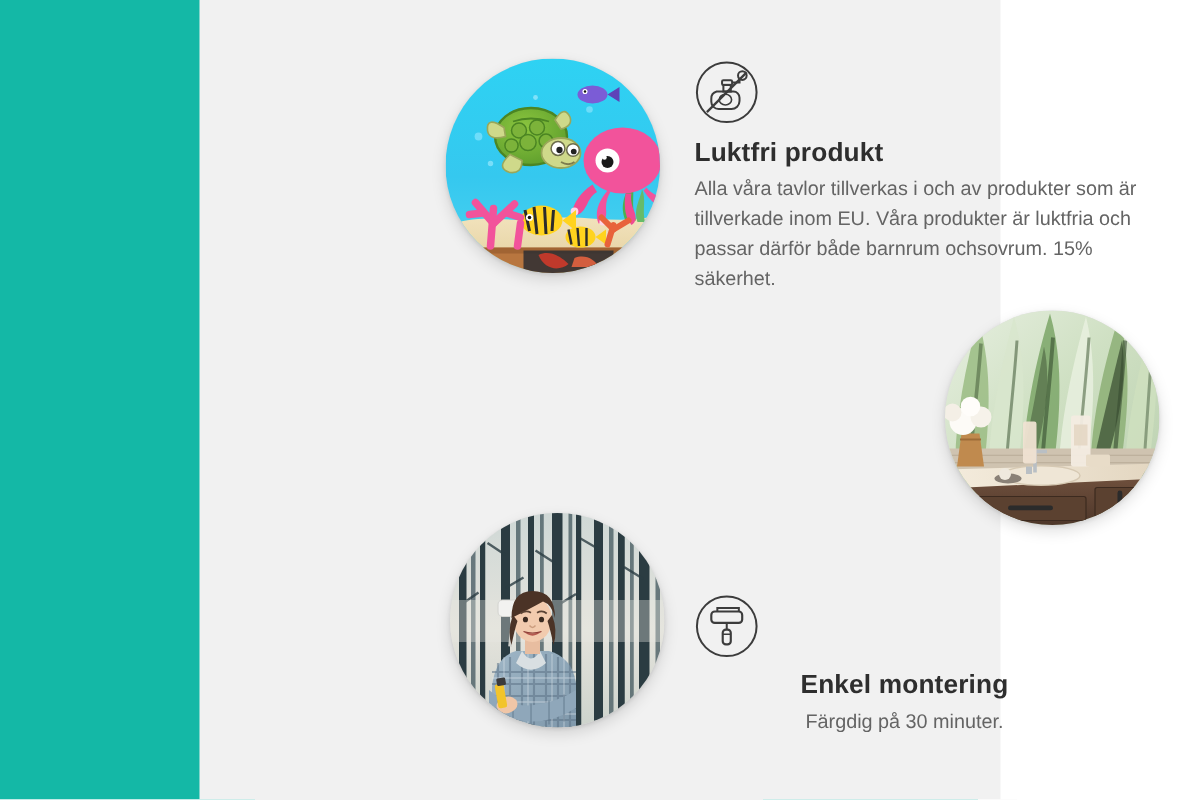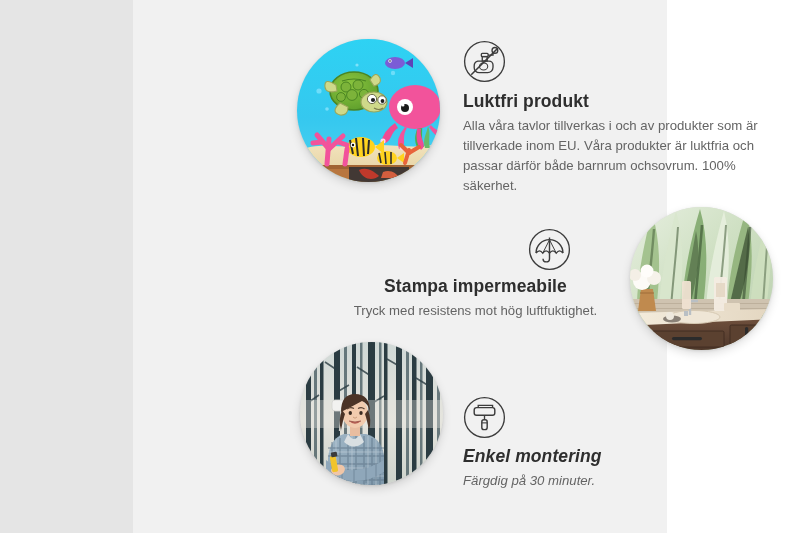--- a/index.html
+++ b/index.html
@@ -6,21 +6,21 @@
   * { margin:0; padding:0; box-sizing:border-box; }
   html,body{
     width:800px; height:533px;
     background:#ffffff;
     font-family:"Liberation Sans", sans-serif;
     overflow:hidden;
   }
   #stage{
     position:relative;
     width:652px; height:533px;
-    background:#e5e5e5;
+    background:#14b8a6;
   }
   
   #panel{
     position:absolute;
     left:133px; top:0;
     width:534px; height:533px;
     background:#f1f1f1;
   }
 
   
@@ -35,21 +35,21 @@
 
   #photo-ocean { left:164px; top:39px;  width:143px; height:143px; }
   #photo-bath  { left:497px; top:207px; width:143px; height:143px; }
   #photo-paint { left:167px; top:342px; width:143px; height:143px; }
 
   
   .feature{ position:absolute; }
 
   #feature-odour{ left:330px; top:40px;  width:300px; text-align:left; }
   #feature-water{ left:205px; top:228px; width:275px; text-align:center; }
-  #feature-mount{ left:330px; top:396px; width:280px; text-align:left;font-style:italic; }
+  #feature-mount{ left:330px; top:396px; width:280px; text-align:center; }
 
   .icon-wrap{ display:block; }
   #feature-water .icon-wrap{ display:flex; justify-content:center; }
   #feature-water .icon-wrap > svg { margin-left:148px; }
 
   .feat-icon{ width:43px; height:43px; display:block; }
 
   .feat-title{
     font-size:17.5px;
     font-weight:600;
@@ -193,21 +193,21 @@
 
           <path d="M28 16.8 h5.5 v-3.5" fill="none" stroke="#3c3c3c" stroke-width="1.5"></path>
           <circle cx="35.6" cy="11.6" r="3.2" fill="none" stroke="#3c3c3c" stroke-width="1.5"></circle>
 
           <ellipse cx="23" cy="29.5" rx="4.6" ry="4" fill="none" stroke="#3c3c3c" stroke-width="1.2"></ellipse>
 
           <line x1="9.2" y1="38.8" x2="38.8" y2="9.2" stroke="#3c3c3c" stroke-width="1.7"></line>
         </svg>
       </span>
       <div class="feat-title">Luktfri produkt</div>
-      <div class="feat-desc">Alla våra tavlor tillverkas i och av produkter som är tillverkade inom EU. Våra produkter är luktfria och passar därför både barnrum ochsovrum. 100% säkerhet.</div>
+      <div class="feat-desc">Alla våra tavlor tillverkas i och av produkter som är tillverkade inom EU. Våra produkter är luktfria och passar därför både barnrum ochsovrum. 15% säkerhet.</div>
     </div>
 
     <div class="photo" id="photo-bath">
       <svg viewBox="0 0 143 143" xmlns="http://www.w3.org/2000/svg">
         <defs>
           <linearGradient id="wall" x1="0" y1="0" x2="1" y2="1">
             <stop offset="0%" stop-color="#e7efe0"></stop>
             <stop offset="45%" stop-color="#cfe0c3"></stop>
             <stop offset="100%" stop-color="#b9cfae"></stop>
           </linearGradient>
@@ -272,40 +272,20 @@
         <circle cx="17" cy="64" r="6.5" fill="#fffdfa"></circle>
         <circle cx="5" cy="68" r="6" fill="#f4efe6"></circle>
 
         <ellipse cx="42" cy="112" rx="9" ry="3.4" fill="#8a8177"></ellipse>
         <circle cx="40" cy="109" r="4" fill="#efe9de"></circle>
 
         <rect x="94" y="96" width="16" height="8" rx="1" fill="#e8dcc8"></rect>
       </svg>
     </div>
 
-    <div class="feature" id="feature-water">
-      <span class="icon-wrap">
-        <svg class="feat-icon" viewBox="0 0 48 48" xmlns="http://www.w3.org/2000/svg">
-          <circle cx="24" cy="24" r="22.2" fill="none" stroke="#3c3c3c" stroke-width="1.5"></circle>
-
-          <path d="M9 28 A15 15 0 0 1 39 28" fill="none" stroke="#3c3c3c" stroke-width="1.6"></path>
-
-          <path d="M9 28 q3.8 -5 7.5 0 q3.7 -5 7.5 0 q3.8 -5 7.5 0 q3.7 -5 7.5 0" fill="none" stroke="#3c3c3c" stroke-width="1.6"></path>
-
-          <path d="M24 13.2 L16.5 28" fill="none" stroke="#3c3c3c" stroke-width="1.1"></path>
-          <path d="M24 13.2 L31.5 28" fill="none" stroke="#3c3c3c" stroke-width="1.1"></path>
-
-          <path d="M24 13.2 v21 a3.6 3.6 0 0 1 -7.2 0" fill="none" stroke="#3c3c3c" stroke-width="1.6"></path>
-
-          <path d="M24 13.2 v-2.6" stroke="#3c3c3c" stroke-width="1.6"></path>
-        </svg>
-      </span>
-      <div class="feat-title">Stampa impermeabile</div>
-      <div class="feat-desc">Tryck med resistens mot hög luftfuktighet.</div>
-    </div>
 
     <div class="photo" id="photo-paint">
       <svg viewBox="0 0 143 143" xmlns="http://www.w3.org/2000/svg">
         <defs>
           <linearGradient id="mist" x1="0" y1="0" x2="0" y2="1">
             <stop offset="0%" stop-color="#cfd8d6"></stop>
             <stop offset="55%" stop-color="#e4e3dc"></stop>
             <stop offset="100%" stop-color="#cdd3cc"></stop>
           </linearGradient>
           <linearGradient id="shirt" x1="0" y1="0" x2="1" y2="1">

